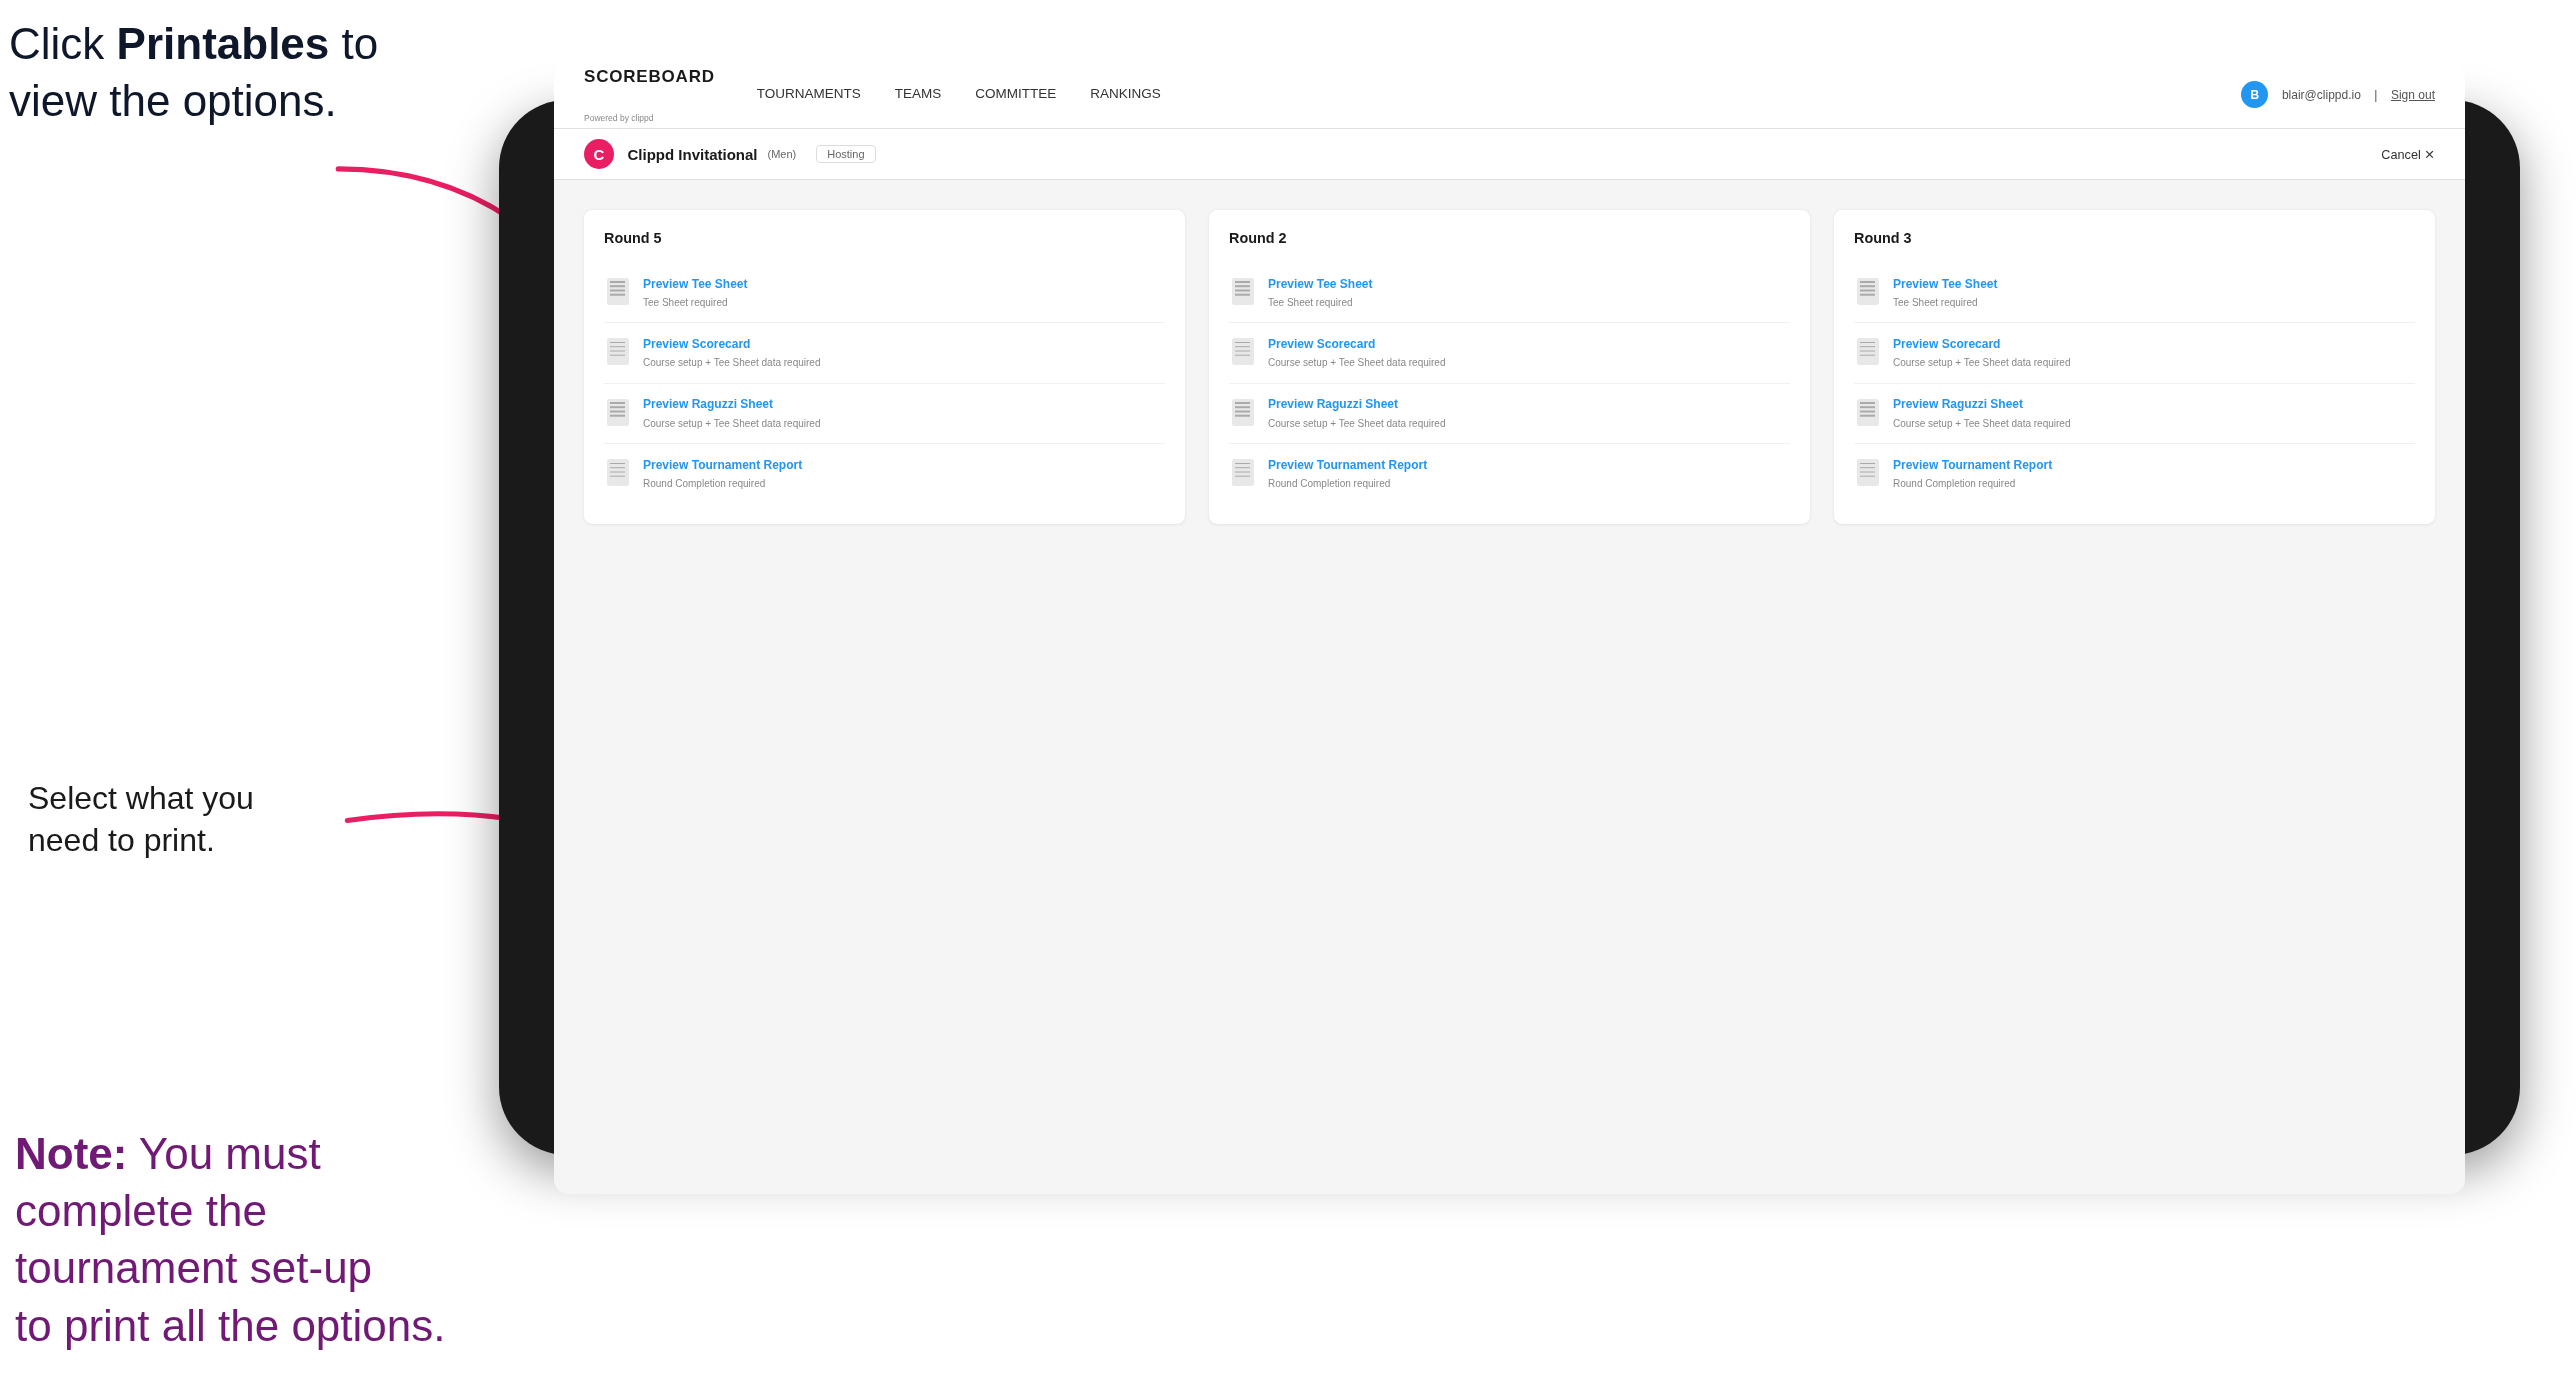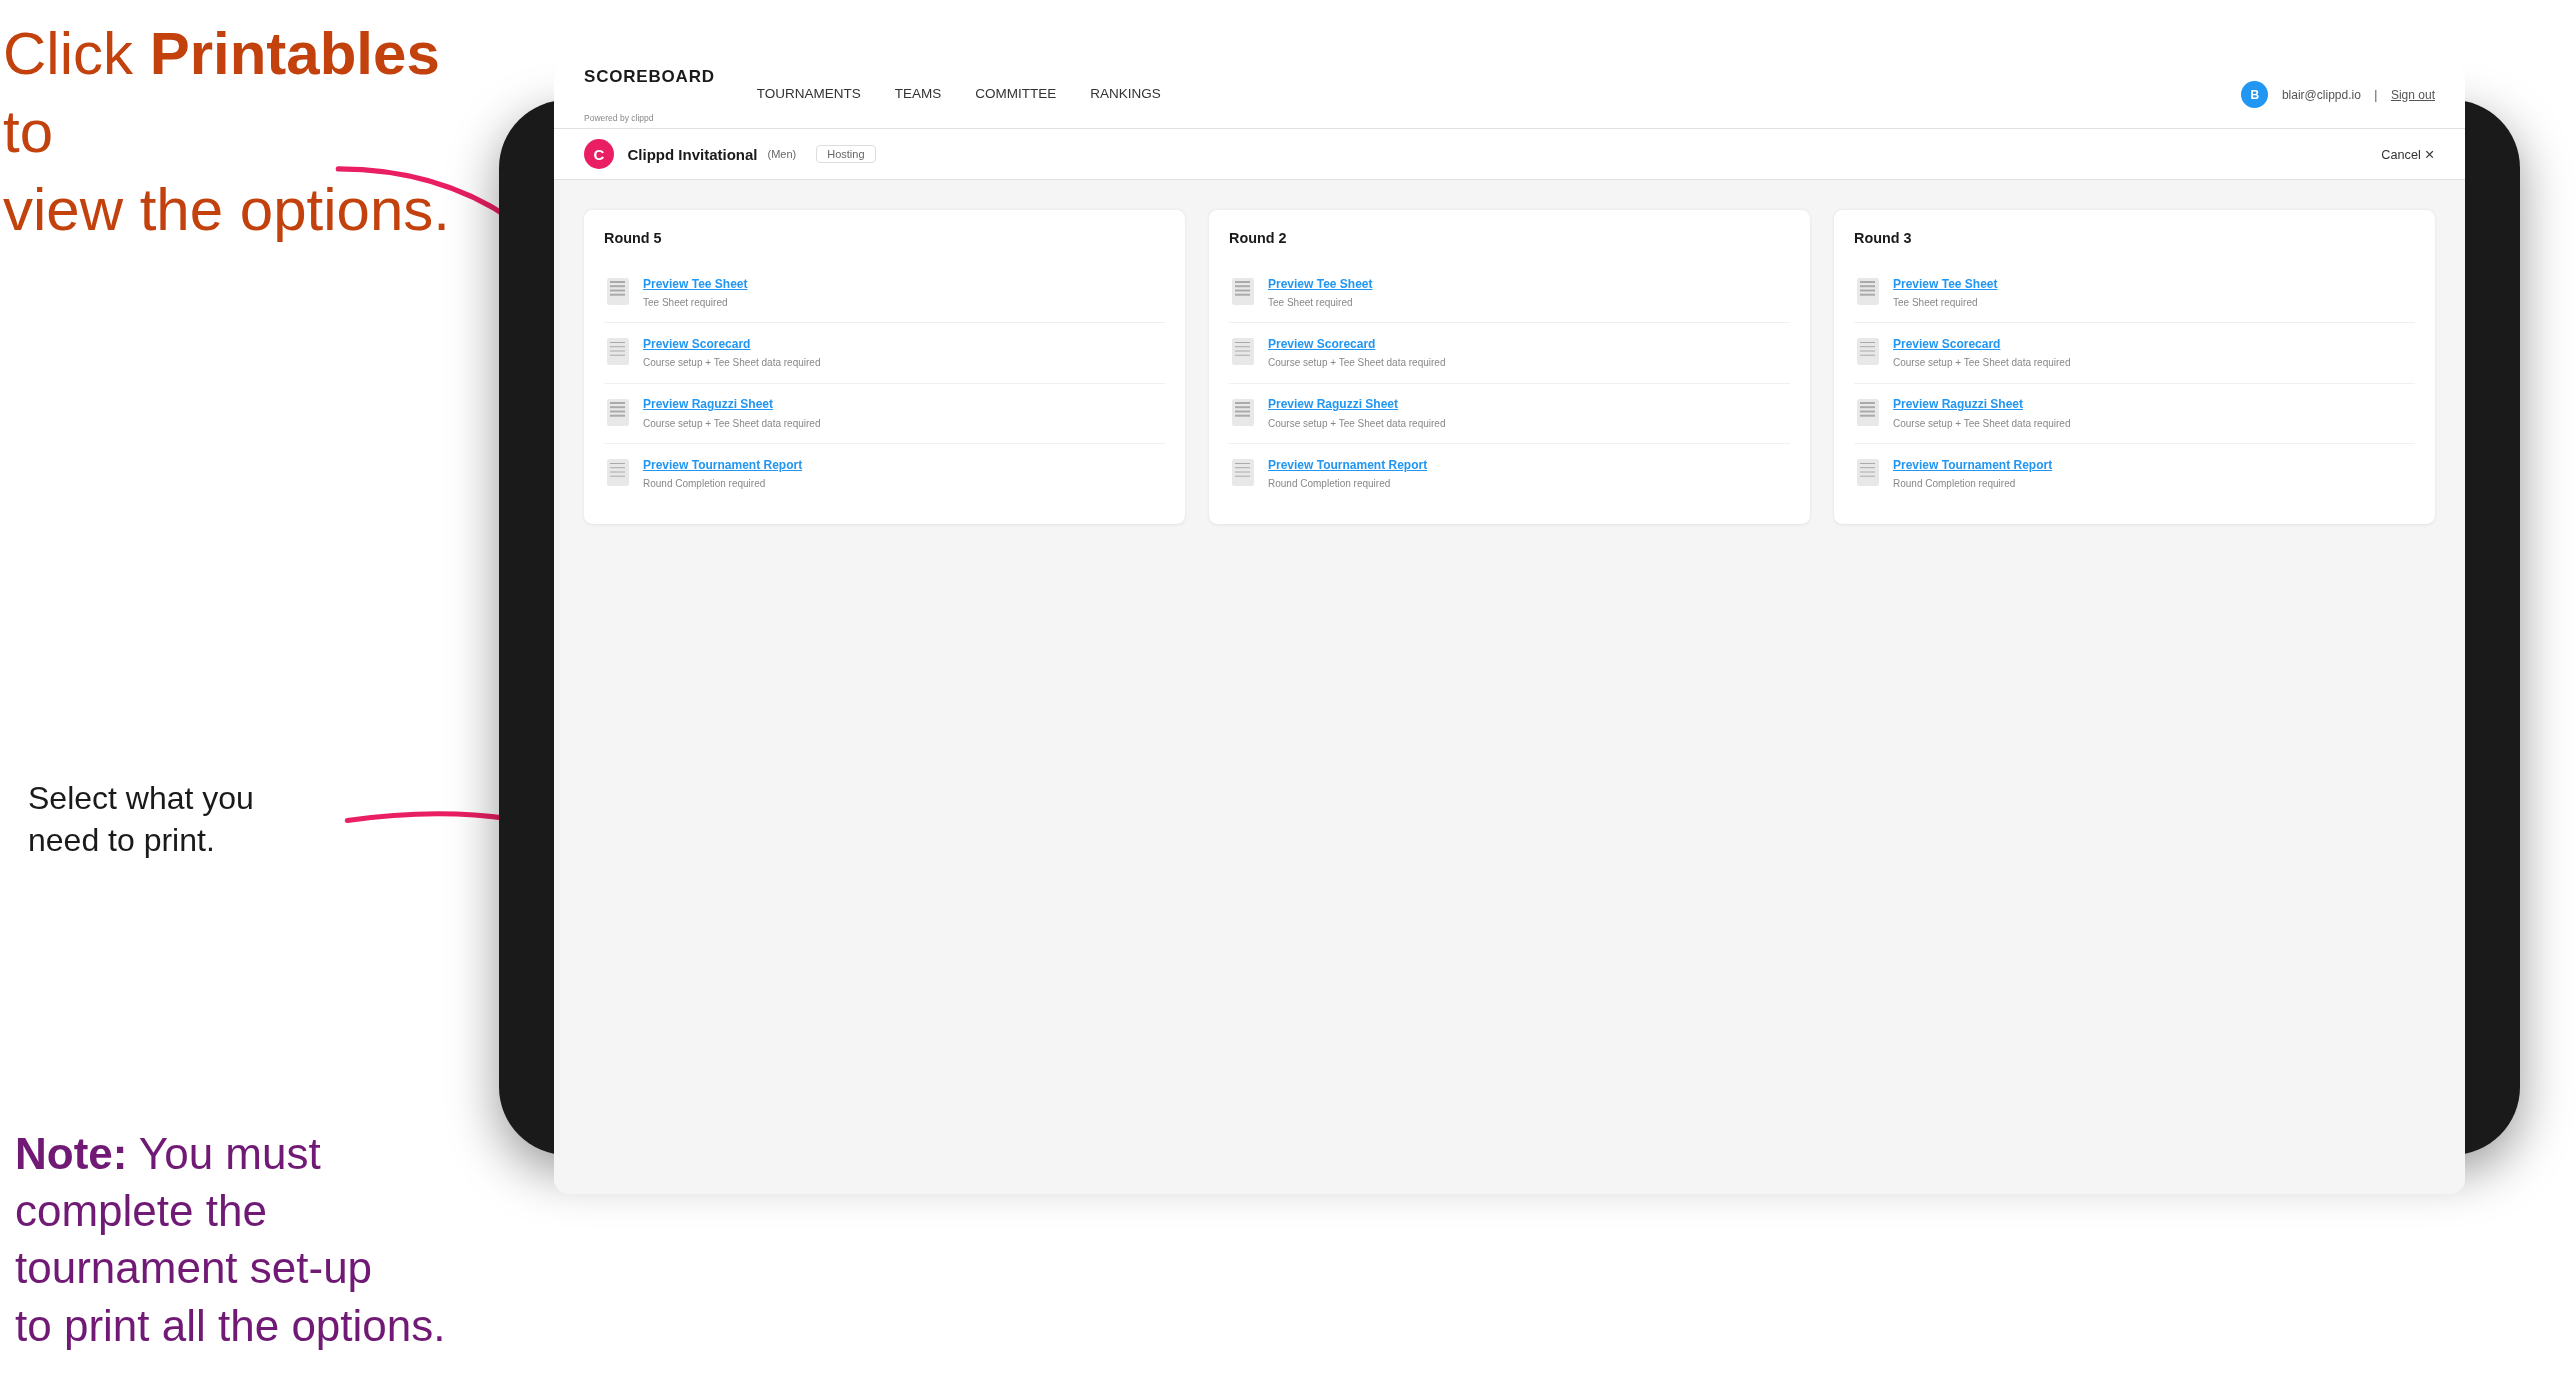--- a/index.html
+++ b/index.html
@@ -9,24 +9,24 @@
       width: 2576px;
       height: 1386px;
       position: relative;
       overflow: hidden;
     }
 
     
     .annotation-top {
       position: absolute;
       top: 15px;
-      left: 3px;
-      font-size: 60px;
+      left: 9px;
+      font-size: 44px;
       line-height: 1.3;
-      color: #c2410c;
+      color: #0f172a;
       width: 474px;
     }
     .annotation-top strong { font-weight: 800; }
 
     .annotation-middle {
       position: absolute;
       top: 778px;
       left: 28px;
       font-size: 32px;
       line-height: 1.3;
@@ -287,21 +287,20 @@
       box-shadow: 0 4.2px 0 #aaa, 0 8.5px 0 #aaa, 0 12.7px 0 #aaa;
     }
 
     .print-item-text {}
     .print-item-title {
       font-size: 12px;
       font-weight: 600;
       color: #2196F3;
       display: block;
       margin-bottom: 3.4px;
-      text-decoration: underline;
     }
     .print-item-subtitle {
       font-size: 10px;
       color: #888;
     }
   </style>
 </head>
 <body>
 
 <div class="annotation-top">

